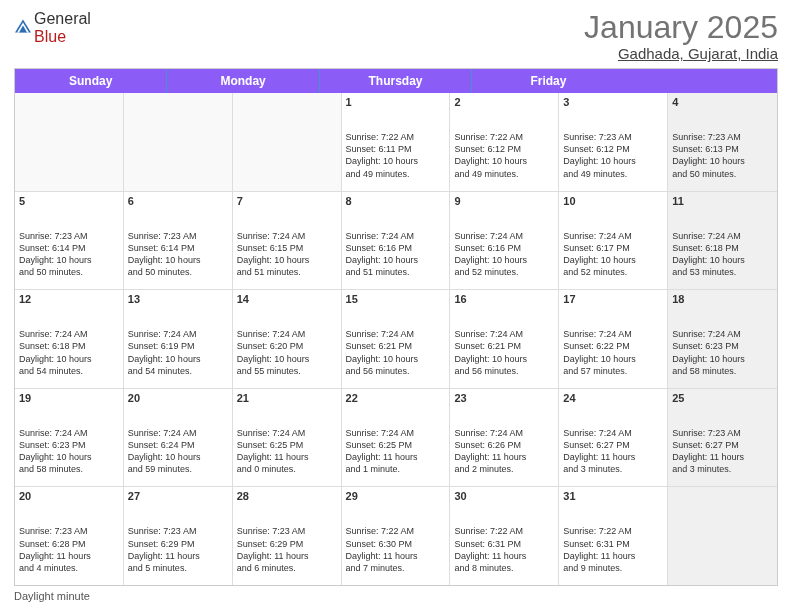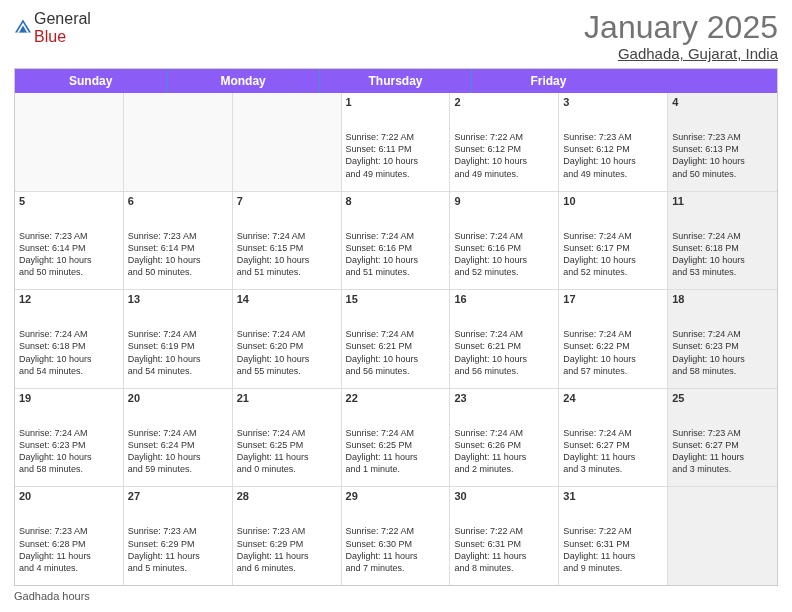--- a/index.html
+++ b/index.html
@@ -378,14 +378,14 @@
             <div class="cell-info" style="white-space: pre-line;">Sunrise: 7:22 AM
 Sunset: 6:31 PM
 Daylight: 11 hours
 and 9 minutes.</div>
           </div>
           <div class="cal-cell empty shaded"></div>
         </div>
       </div>
   </div>
 
-  <div class="footer-note">Gadhada hours</div>
+  <div class="footer-note">Daylight minute</div>
 </div>
 
 </body></html>

